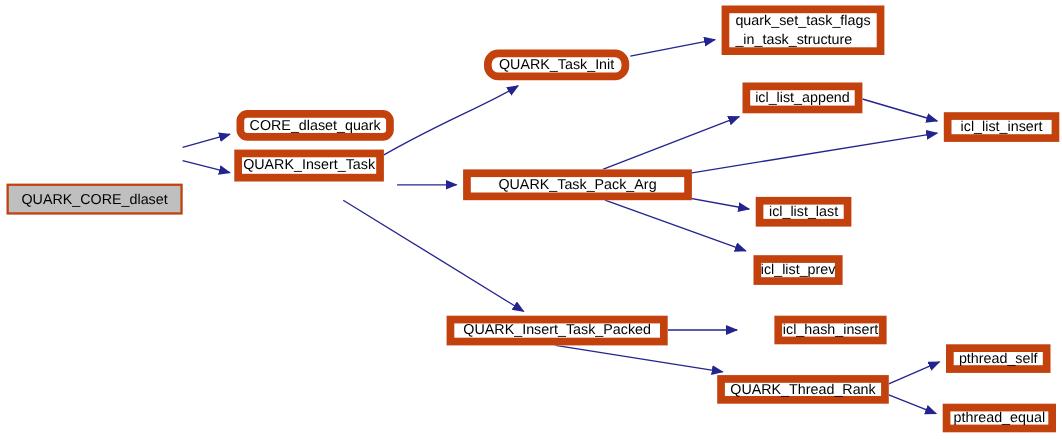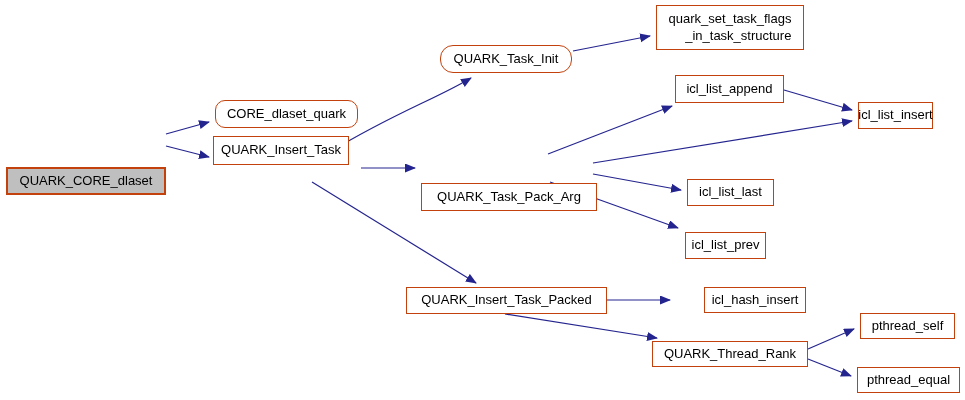--- a/index.html
+++ b/index.html
@@ -20,23 +20,23 @@
     left: 0; top: 0;
     width: 965px;
     height: 400px;
   }
   .node {
     position: absolute;
     box-sizing: border-box;
     display: flex;
     align-items: center;
     justify-content: center;
-    text-align: right;
+    text-align: left;
     background: #ffffff;
-    border: 1px solid #c2410c;
+    border: 7px solid #c2410c;
     color: #000000;
     font-size: 13px;
     line-height: 1.3;
     white-space: pre-line;
     cursor: pointer;
   }
   .node.highlight {
     background: #bfbfbf;
     border-width: 2px;
     cursor: default;
@@ -70,23 +70,23 @@
         <path d="M808,359 L851,376" fill="none" stroke="#24248f" stroke-width="1.2" marker-end="url(#arrowhead)"></path>
       </g>
   </svg>
   <div id="node-layer">
       <div class="node highlight" style="left: 6px; top: 127px; width: 160px; height: 28px; margin-top: 40px;"><span>QUARK_CORE_dlaset</span></div>
       <div class="node" style="left: 215px; top: 100px; width: 143px; height: 28px; border-radius: 10px;"><span>CORE_dlaset_quark</span></div>
       <div class="node" style="left: 213px; top: 136px; width: 136px; height: 29px;"><span>QUARK_Insert_Task</span></div>
       <div class="node" style="left: 440px; top: 45px; width: 132px; height: 28px; border-radius: 13px;"><span>QUARK_Task_Init</span></div>
       <div class="node" style="left: 656px; top: 5px; width: 148px; height: 45px;"><span>quark_set_task_flags
 _in_task_structure</span></div>
-      <div class="node" style="left: 421px; top: 154px; width: 176px; height: 28px; margin-top: 29px;"><span>QUARK_Task_Pack_Arg</span></div>
+      <div class="node" style="left: 421px; top: 154px; width: 208px; height: 28px;"><span>QUARK_Task_Pack_Arg</span></div>
       <div class="node" style="left: 675px; top: 75px; width: 109px; height: 28px;"><span>icl_list_append</span></div>
-      <div class="node" style="left: 858px; top: 102px; width: 75px; height: 27px;"><span>icl_list_insert</span></div>
+      <div class="node" style="left: 858px; top: 102px; width: 105px; height: 27px;"><span>icl_list_insert</span></div>
       <div class="node" style="left: 687px; top: 179px; width: 87px; height: 27px;"><span>icl_list_last</span></div>
       <div class="node" style="left: 685px; top: 232px; width: 81px; height: 27px;"><span>icl_list_prev</span></div>
       <div class="node" style="left: 406px; top: 287px; width: 201px; height: 27px;"><span>QUARK_Insert_Task_Packed</span></div>
       <div class="node" style="left: 704px; top: 287px; width: 102px; height: 26px;"><span>icl_hash_insert</span></div>
       <div class="node" style="left: 652px; top: 341px; width: 156px; height: 26px;"><span>QUARK_Thread_Rank</span></div>
       <div class="node" style="left: 860px; top: 313px; width: 95px; height: 26px;"><span>pthread_self</span></div>
       <div class="node" style="left: 857px; top: 367px; width: 103px; height: 26px;"><span>pthread_equal</span></div>
     </div>
 </div>
 

